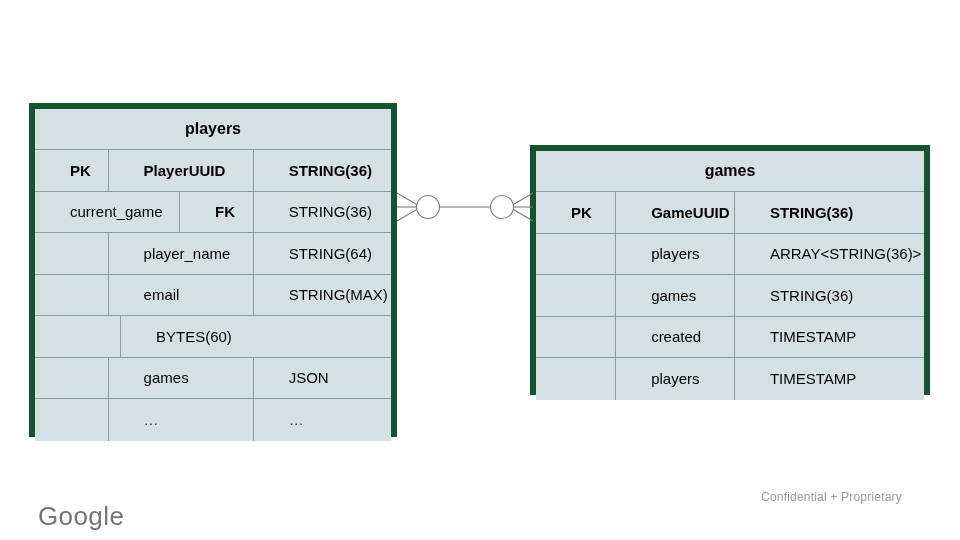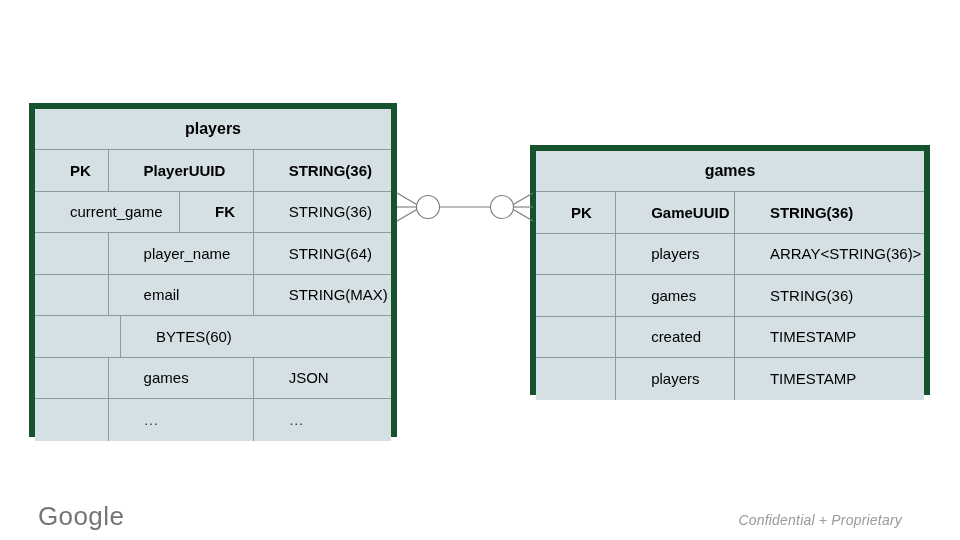--- a/index.html
+++ b/index.html
@@ -110,25 +110,24 @@
     top: 501px;
     font-size: 26px;
     letter-spacing: 0.4px;
     color: #757575;
     font-family: "Liberation Sans", sans-serif;
     margin-left: 28px;
   }
   #confidential-note {
     position: absolute;
     right: 58px;
-    top: 512px;
-    font-size: 14px;
+    top: 490px;
+    font-size: 12px;
     color: #9a9a9a;
     letter-spacing: 0.2px;
-    font-style: italic;
   }
 </style>
 </head>
 <body>
 
 <div class="slide">
 
   <div class="entity" id="players-table">
     <div class="entity-title">players</div>
 

